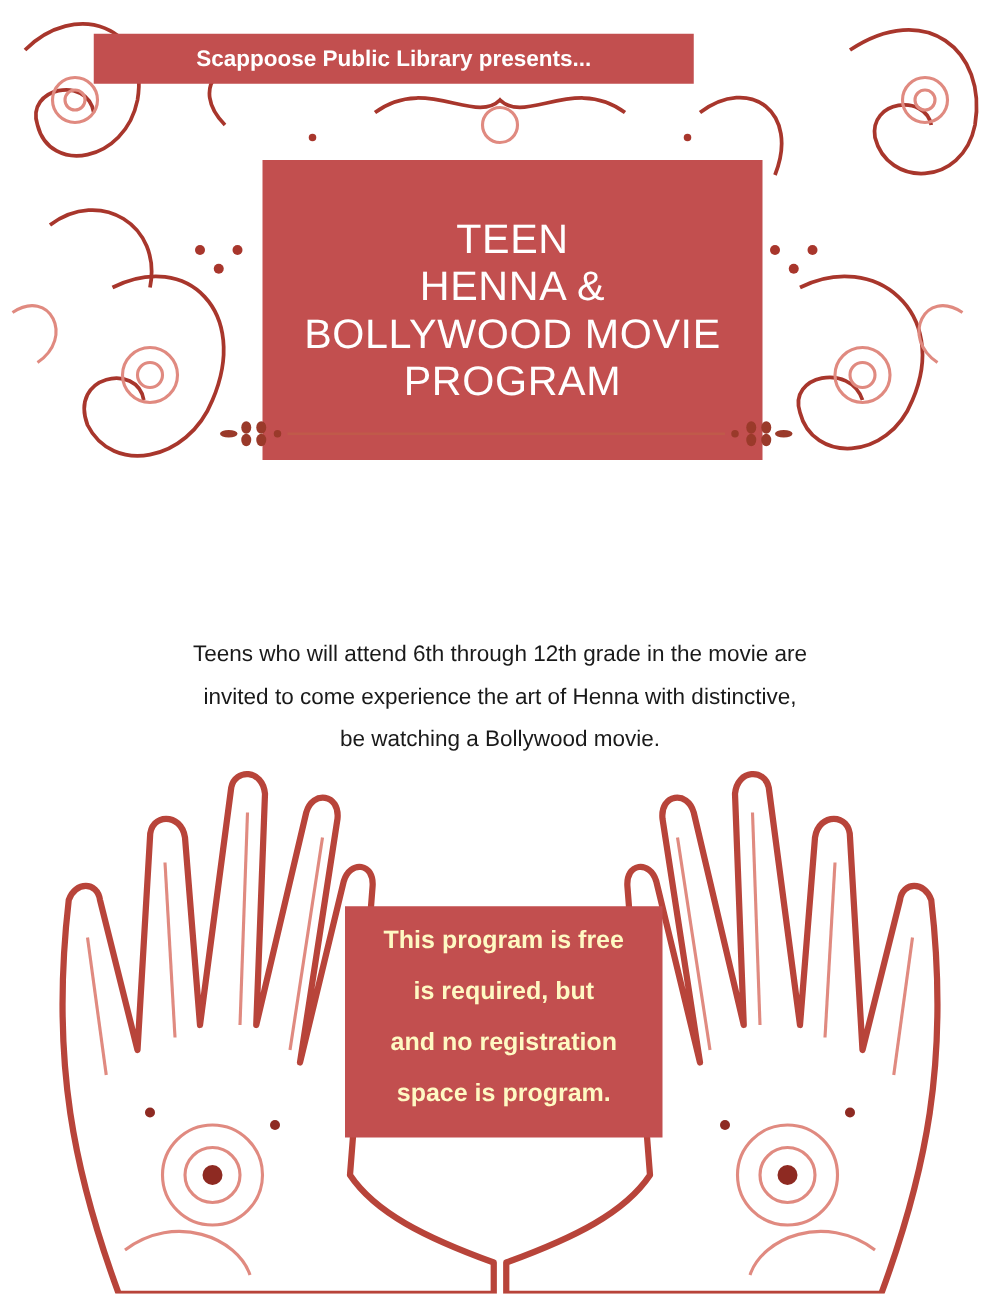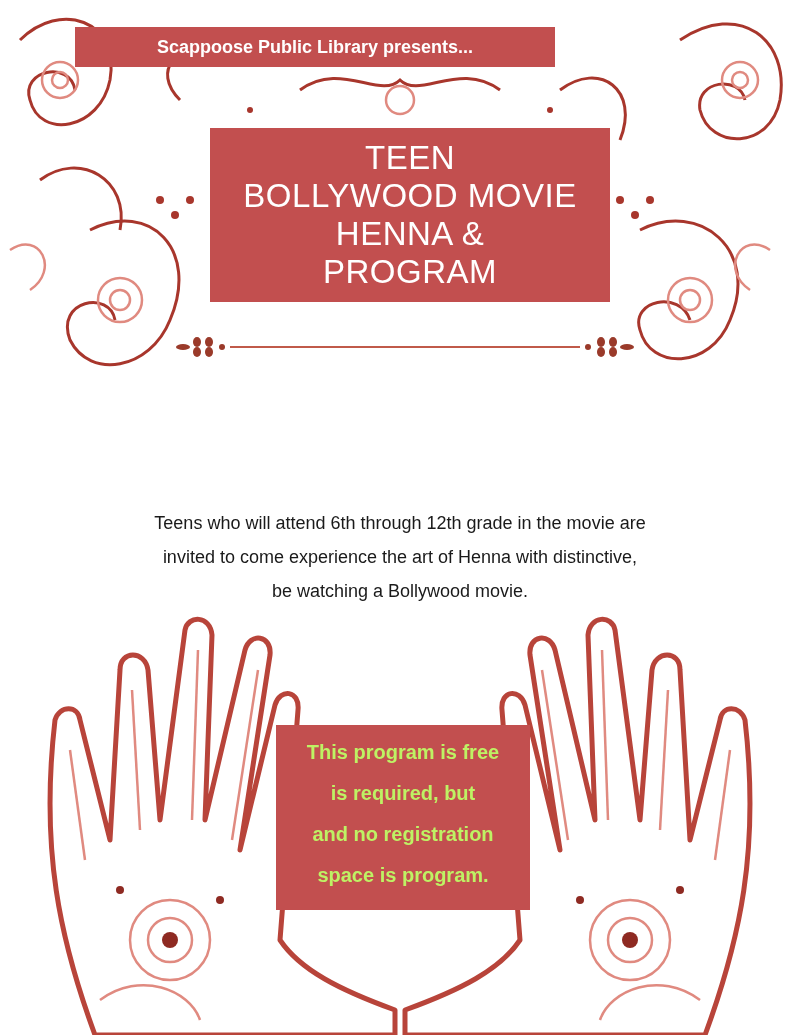--- a/index.html
+++ b/index.html
@@ -12,21 +12,21 @@
   .deco { position: absolute; pointer-events: none; }
   .deco svg { width: 100%; height: 100%; display: block; }
 
   .presenter-banner {
     position: absolute; left: 75px; top: 27px; width: 480px; height: 40px;
     background: #c24f4f; color: #fff; font-weight: bold; font-size: 18px;
     display: flex; align-items: center; justify-content: center;
   }
 
   .title-box {
-    position: absolute; left: 210px; top: 128px; width: 400px; height: 174px;
+    position: absolute; left: 210px; top: 128px; width: 400px; height: 240px;
     background: #c24f4f; color: #fff; text-align: center;
     display: flex; flex-direction: column; justify-content: center;
     font-size: 33px; line-height: 38px; letter-spacing: 0.5px;
   }
 
   .divider {
     position: absolute; left: 175px; top: 336px; width: 460px; height: 22px;
   }
 
   .event-details {
@@ -35,21 +35,21 @@
   }
   .event-details .line { height: 53px; line-height: 53px; }
 
   .description {
     position: absolute; left: 80px; top: 506px; width: 640px; text-align: center;
     font-size: 18px; line-height: 34px; color: #1a1a1a;
   }
 
   .notice-box {
     position: absolute; left: 276px; top: 725px; width: 254px; height: 185px;
-    background: #c24f4f; color: #bef264; font-weight: bold; text-align: center;
+    background: #c24f4f; color: #fef9c3; font-weight: bold; text-align: center;
     font-size: 20px; line-height: 41px; padding-top: 7px;
   }
 </style>
 </head>
 <body>
 
 <div class="flyer">
 
   <div class="deco" style="left:0;top:0;width:800px;height:400px;">
     <svg viewBox="0 0 800 400" xmlns="http://www.w3.org/2000/svg">
@@ -86,22 +86,22 @@
         <circle cx="250" cy="110" r="3"></circle>
           <circle cx="550" cy="110" r="3"></circle>
       </g>
     </svg>
   </div>
 
   <div class="presenter-banner">Scappoose Public Library presents...</div>
 
   <div class="title-box">
     <div>TEEN</div>
+    <div>HENNA &amp;</div>
     <div>BOLLYWOOD MOVIE</div>
-    <div>HENNA &amp;</div>
     <div>PROGRAM</div>
   </div>
 
   <div class="divider">
     <svg viewBox="0 0 460 22" xmlns="http://www.w3.org/2000/svg" width="460" height="22">
       <line x1="55" y1="11" x2="405" y2="11" stroke="#c05a4a" stroke-width="2"></line>
       <g fill="#9a3a2a">
         <ellipse cx="8" cy="11" rx="7" ry="3"></ellipse>
         <ellipse cx="22" cy="6" rx="4" ry="5"></ellipse>
           <ellipse cx="22" cy="16" rx="4" ry="5"></ellipse>

